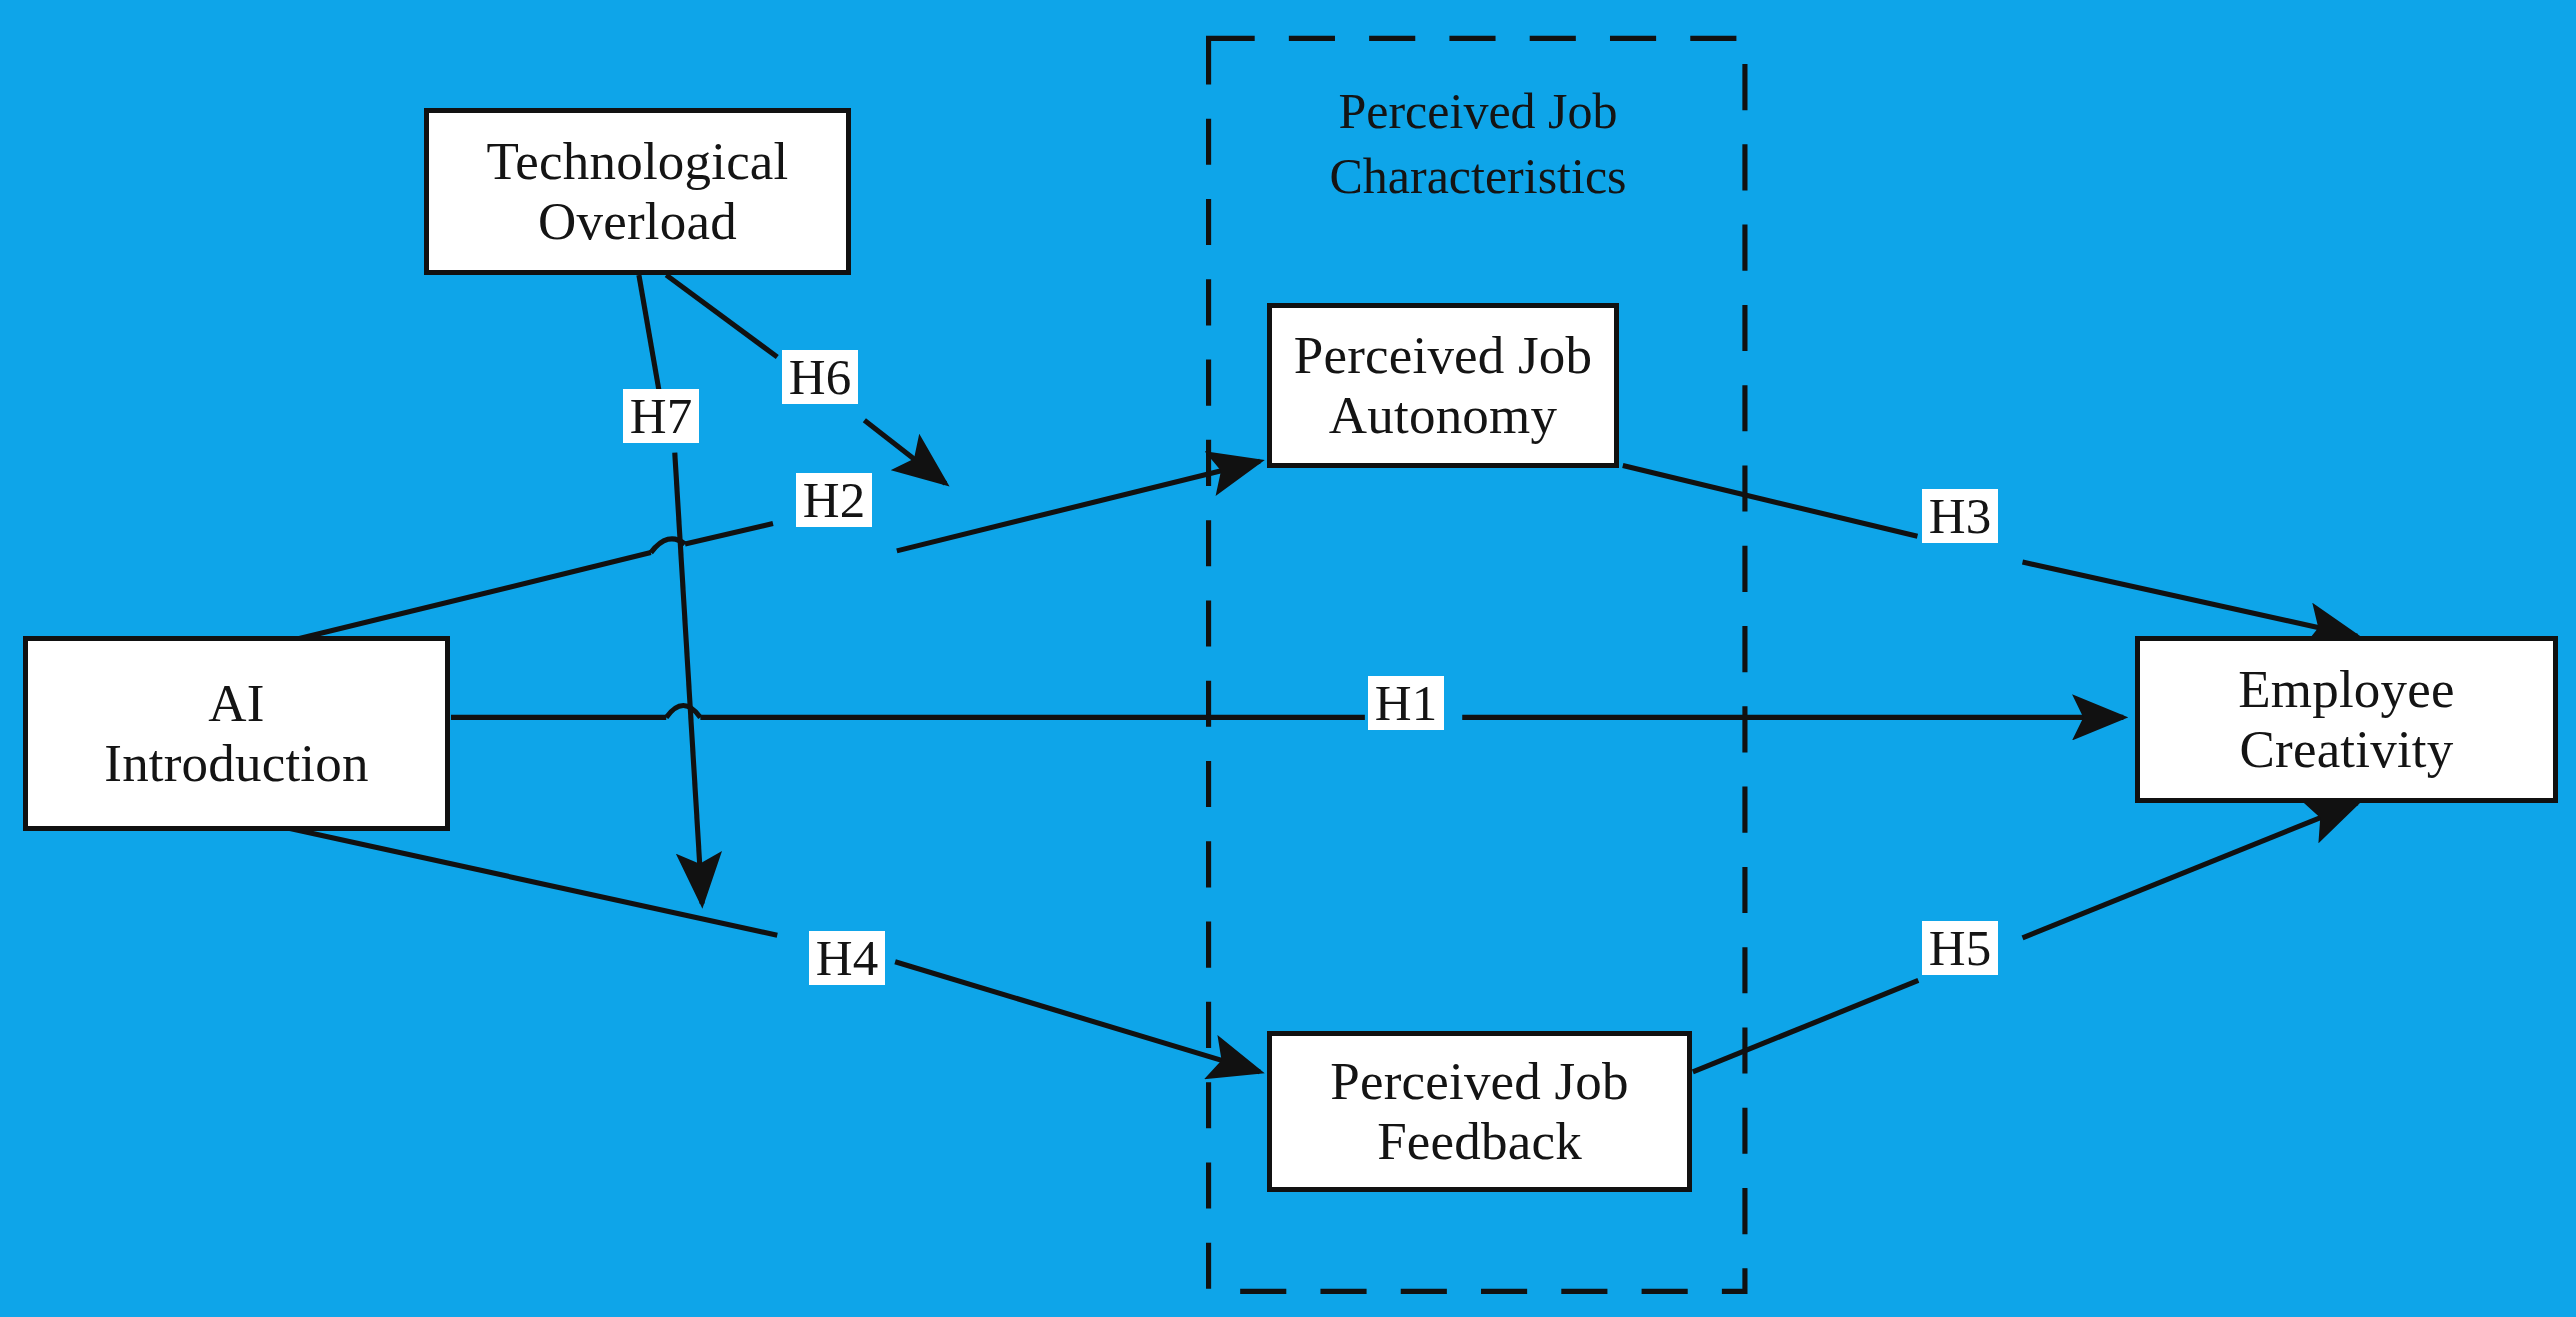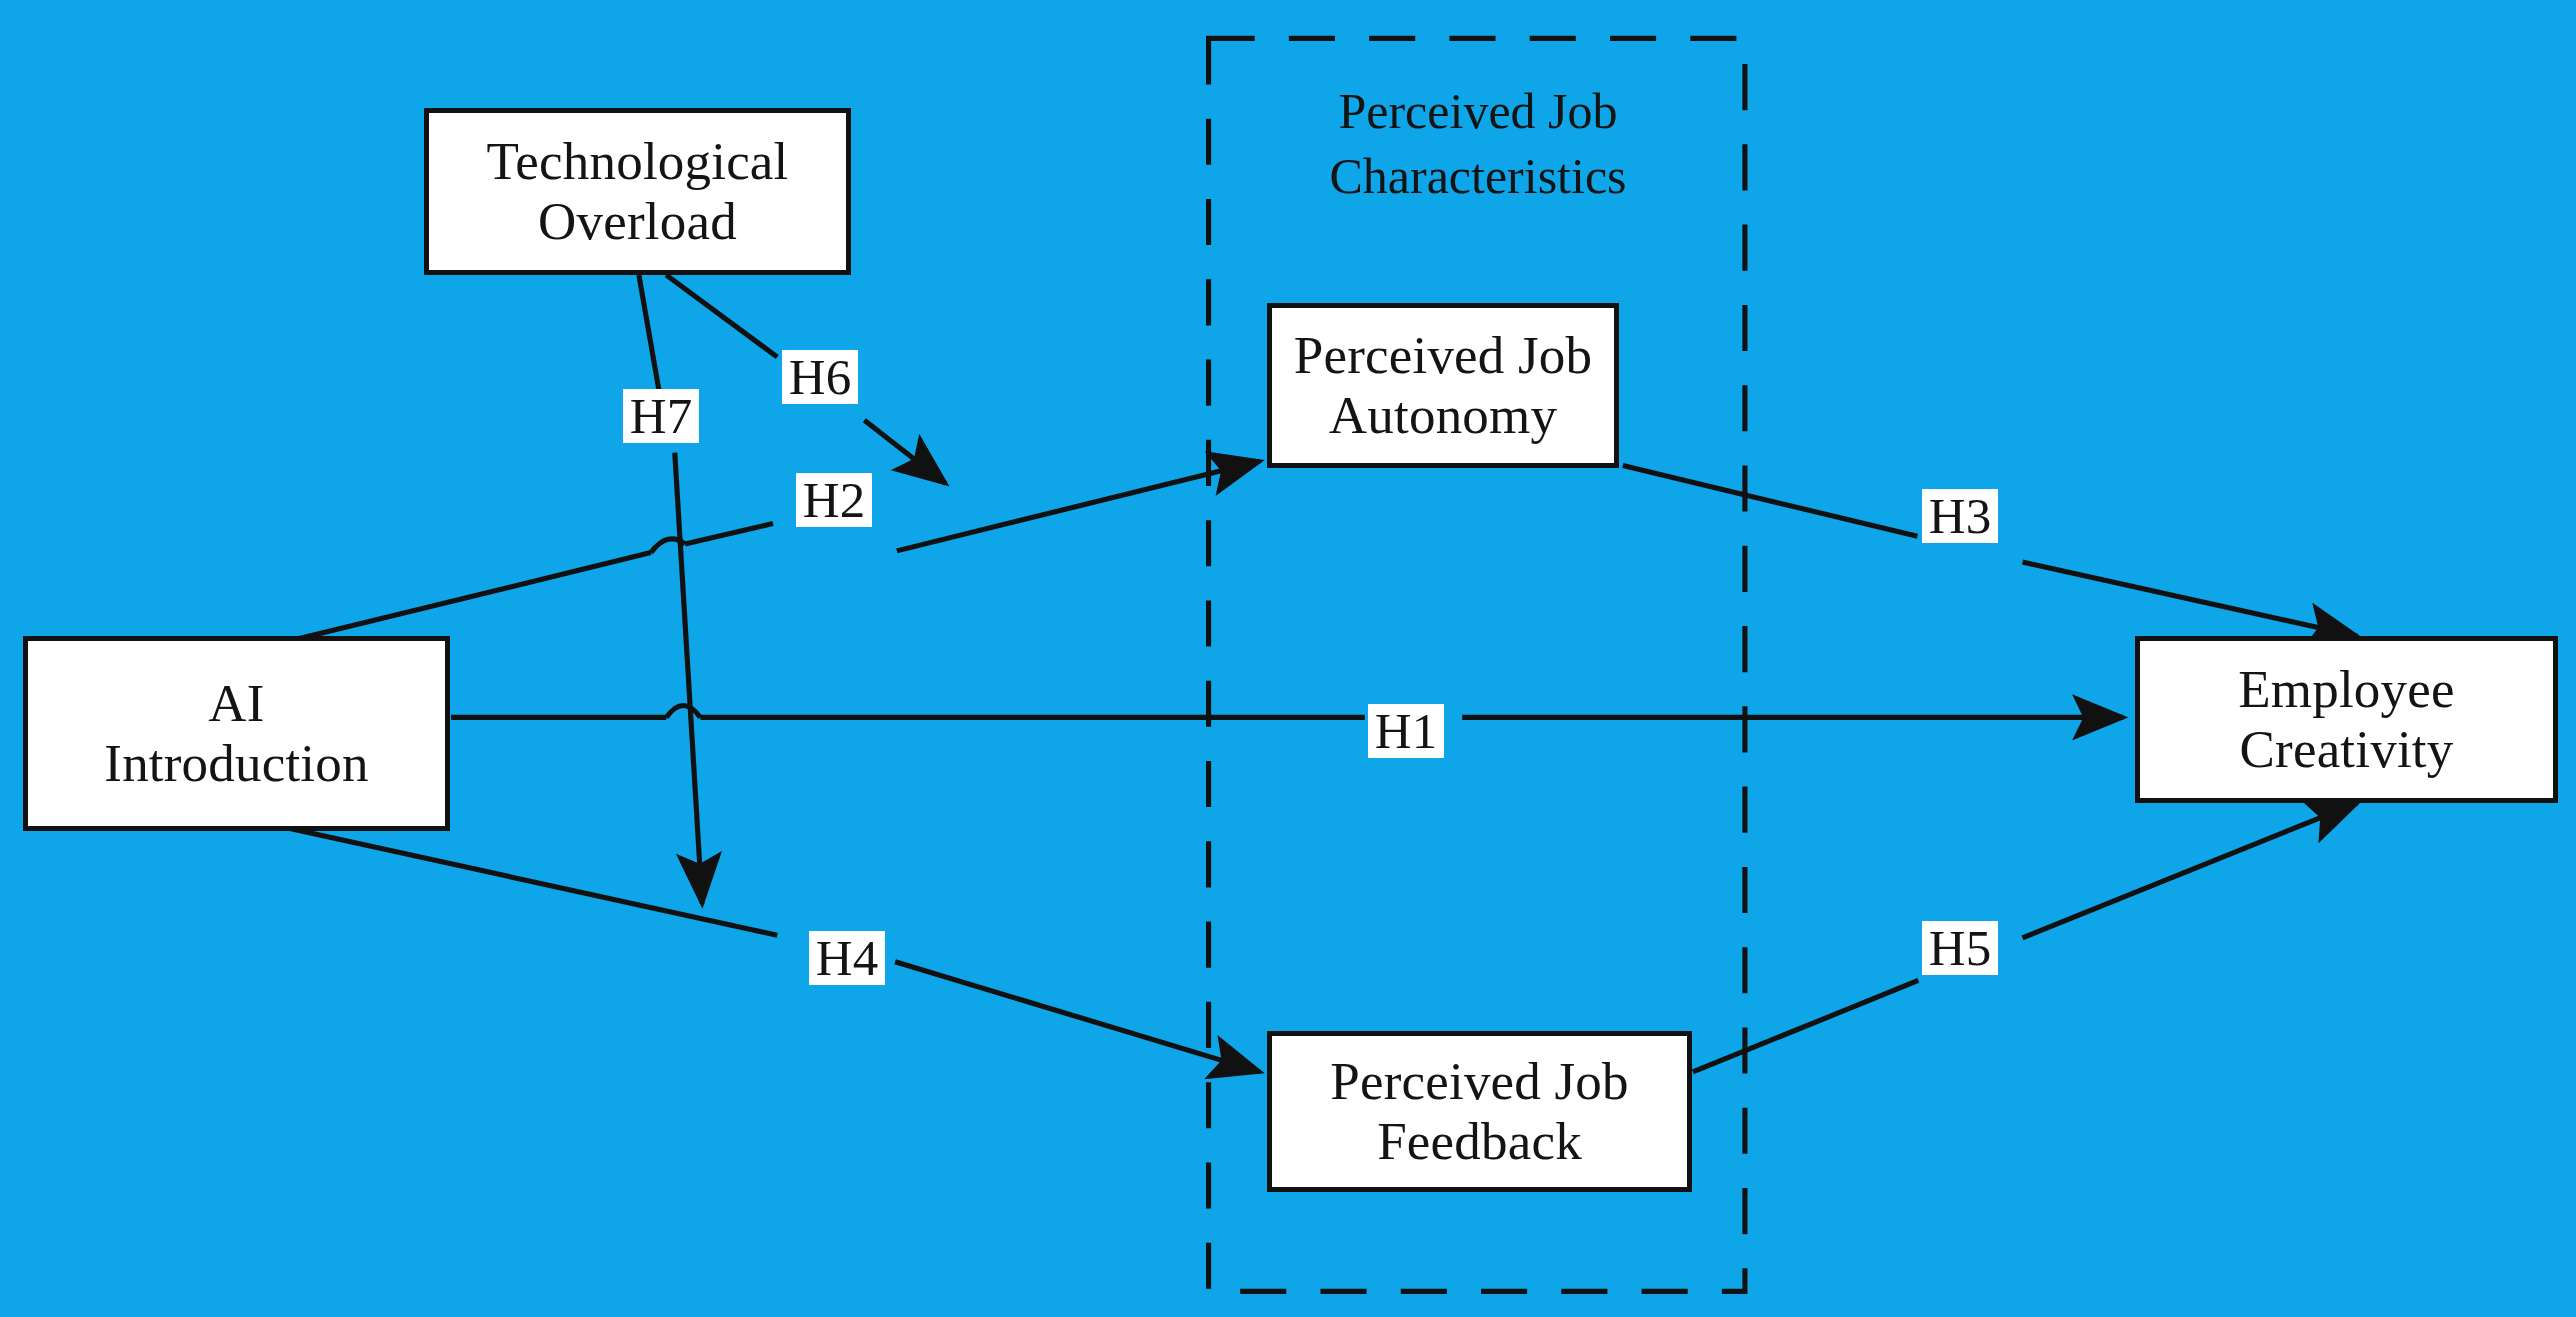--- a/index.html
+++ b/index.html
@@ -133,21 +133,21 @@
   <div class="node-box" style="left:1267px; top:1031px; width:425px; height:161px;">
     <span class="lbl">Perceived Job
 Feedback</span>
   </div>
 
   <div class="node-box" style="left:2135px; top:636px; width:423px; height:167px;font-family:Liberation Serif, serif;">
     <span class="lbl">Employee
 Creativity</span>
   </div>
 
-  <div class="edge-label" style="left:1368px; top:704px;">H1</div>
+  <div class="edge-label" style="left:1368px; top:676px;">H1</div>
 
   <div class="edge-label" style="left:779px; top:473px;margin-left:17px;">H2</div>
 
   <div class="edge-label" style="left:1922px; top:489px;">H3</div>
 
   <div class="edge-label" style="left:809px; top:931px;">H4</div>
 
   <div class="edge-label" style="left:1922px; top:921px;">H5</div>
 
   <div class="edge-label" style="left:782px; top:350px;">H6</div>

